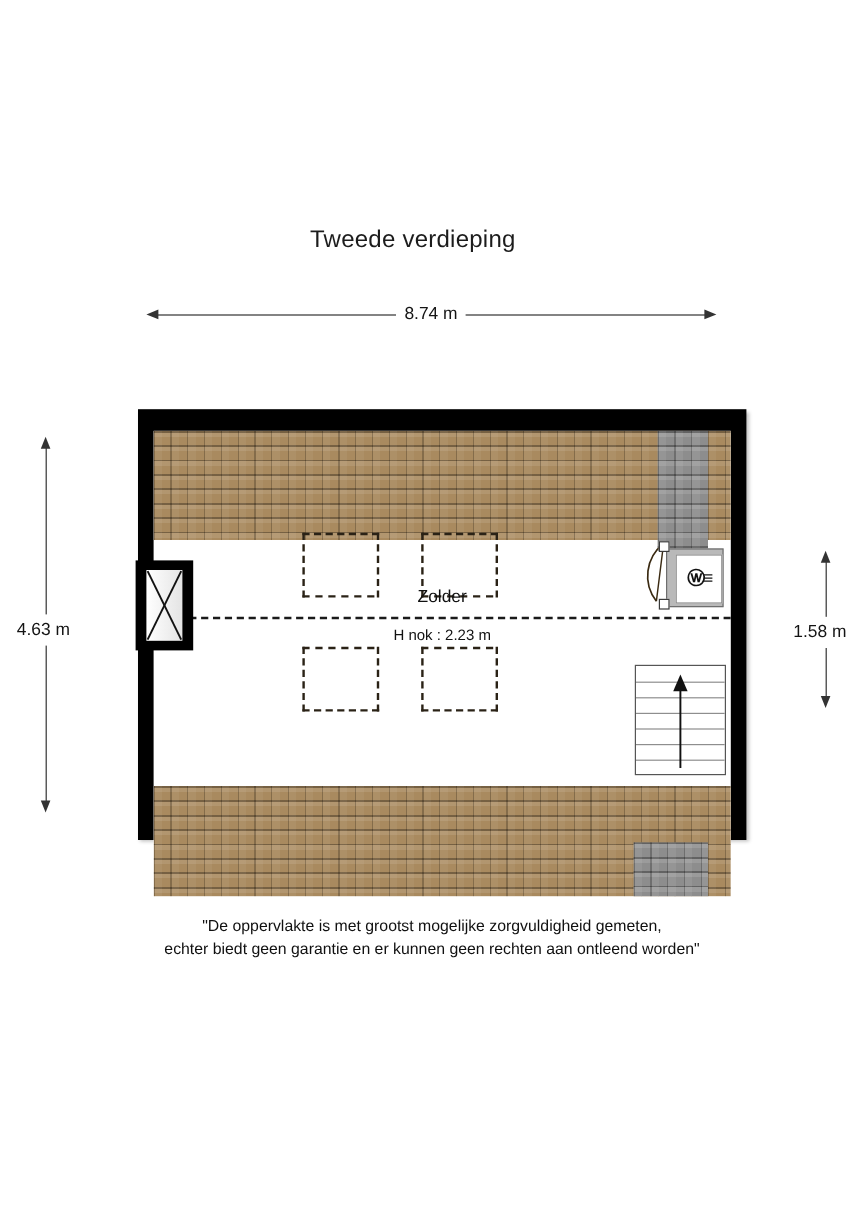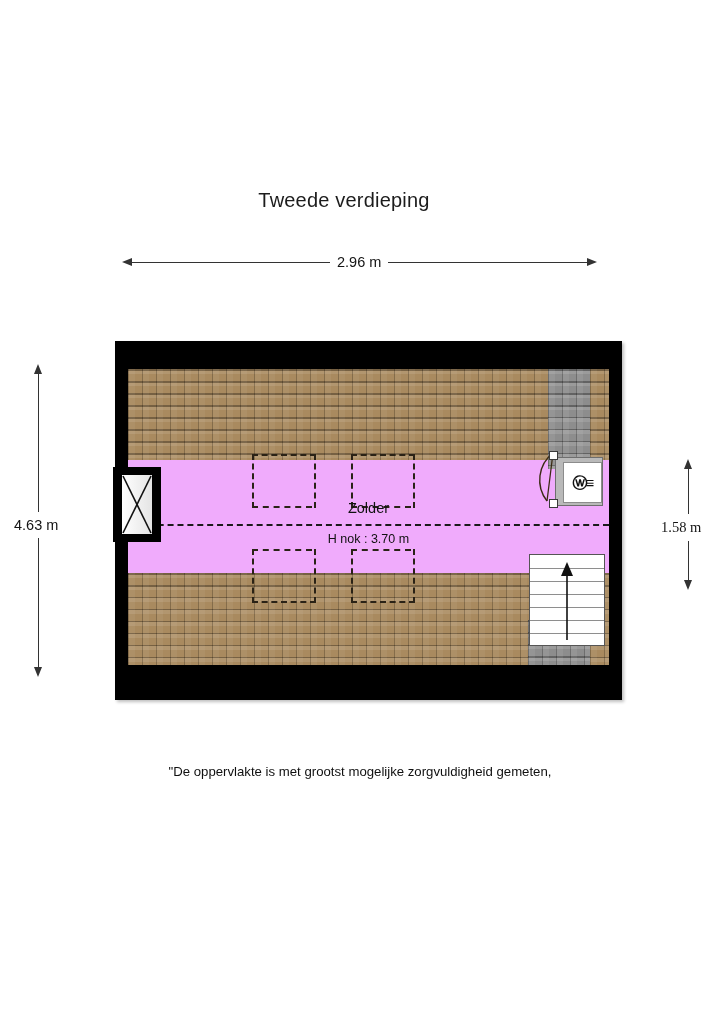--- a/index.html
+++ b/index.html
@@ -63,24 +63,24 @@
     top: 341px;
     width: 507px;
     height: 359px;
     background: #000000;
     box-shadow: 2px 2px 3px rgba(0,0,0,0.25);
   }
   
   #plan-interior {
     position: absolute;
     left: 13px;
-    top: 28px;
+    top: 18px;
     width: 481px;
-    height: 296px;
-    background: #f0abfc;
+    height: 388px;
+    background: #ffffff;
     overflow: hidden;
   }
 
   
   .roof-band {
     position: absolute;
     left: 0;
     width: 100%;
     background-color: #a98a5f;
     background-image:
@@ -251,35 +251,35 @@
 </style>
 </head>
 <body>
 
 <div id="floorplan-title">Tweede verdieping</div>
 
 <div>
   <div class="dim-line-h" style="left:128px; top:262px; width:464px;"></div>
   <div class="arrow arrow-left" style="left:122px; top:258px;"></div>
   <div class="arrow arrow-right" style="left:587px; top:258px;"></div>
-  <div class="dim-label" style="left:330px; top:254px; padding:0 7px;">2.96 m</div>
+  <div class="dim-label" style="left:330px; top:254px; padding:0 7px;">8.74 m</div>
 </div>
 
 <div>
   <div class="dim-line-v" style="left:38px; top:370px; width:1px; height:302px;"></div>
   <div class="arrow arrow-up" style="left:34px; top:364px;"></div>
   <div class="arrow arrow-down" style="left:34px; top:667px;"></div>
   <div class="dim-label" style="left:12px; top:512px; padding:5px 2px;">4.63 m</div>
 </div>
 
 <div>
   <div class="dim-line-v" style="left:688px; top:465px; width:1px; height:120px;"></div>
   <div class="arrow arrow-up" style="left:684px; top:459px;"></div>
   <div class="arrow arrow-down" style="left:684px; top:580px;"></div>
-  <div class="dim-label" style="left:659px; top:514px; padding:5px 2px;font-family:Liberation Serif, serif;">1.58 m</div>
+  <div class="dim-label" style="left:659px; top:514px; padding:5px 2px;">1.58 m</div>
 </div>
 
 <div id="floorplan">
 
   <div id="plan-interior">
 
     <div class="roof-band roof-top"></div>
     <div class="roof-band roof-bottom"></div>
 
     <div class="roof-grey" id="roof-grey-top"></div>
@@ -290,21 +290,21 @@
     <div class="dormer" id="dormer-tr"></div>
     <div id="dormer-tr-cap"></div>
     <div class="dormer" id="dormer-bl"></div>
     <div id="dormer-bl-cap"></div>
     <div class="dormer" id="dormer-br"></div>
     <div id="dormer-br-cap"></div>
 
     <div id="ridge-line"></div>
 
     <div id="room-label-zolder">Zolder</div>
-    <div id="ridge-height-label">H nok : 3.70 m</div>
+    <div id="ridge-height-label">H nok : 2.23 m</div>
 
   </div>
 </div>
 
 <div id="window-left">
   <div id="window-left-glass">
     <svg width="30" height="59" viewBox="0 0 30 59" style="display:block;">
       <line x1="1" y1="1" x2="29" y2="58" stroke="#111" stroke-width="1.6"></line>
       <line x1="29" y1="1" x2="1" y2="58" stroke="#111" stroke-width="1.6"></line>
     </svg>
@@ -332,13 +332,14 @@
   <div class="stair-step" style="top:65px;"></div>
   <div class="stair-step" style="top:78px;"></div>
   <svg style="position:absolute; left:29px; top:5px; width:16px; height:80px;">
     <line x1="8" y1="80" x2="8" y2="14" stroke="#111" stroke-width="1.6"></line>
     <polygon points="8,2 14,16 2,16" fill="#111"></polygon>
   </svg>
 </div>
 
 <div id="disclaimer">
   <div>"De oppervlakte is met grootst mogelijke zorgvuldigheid gemeten,</div>
+  <div>echter biedt geen garantie en er kunnen geen rechten aan ontleend worden"</div>
 </div>
 
 </body></html>

